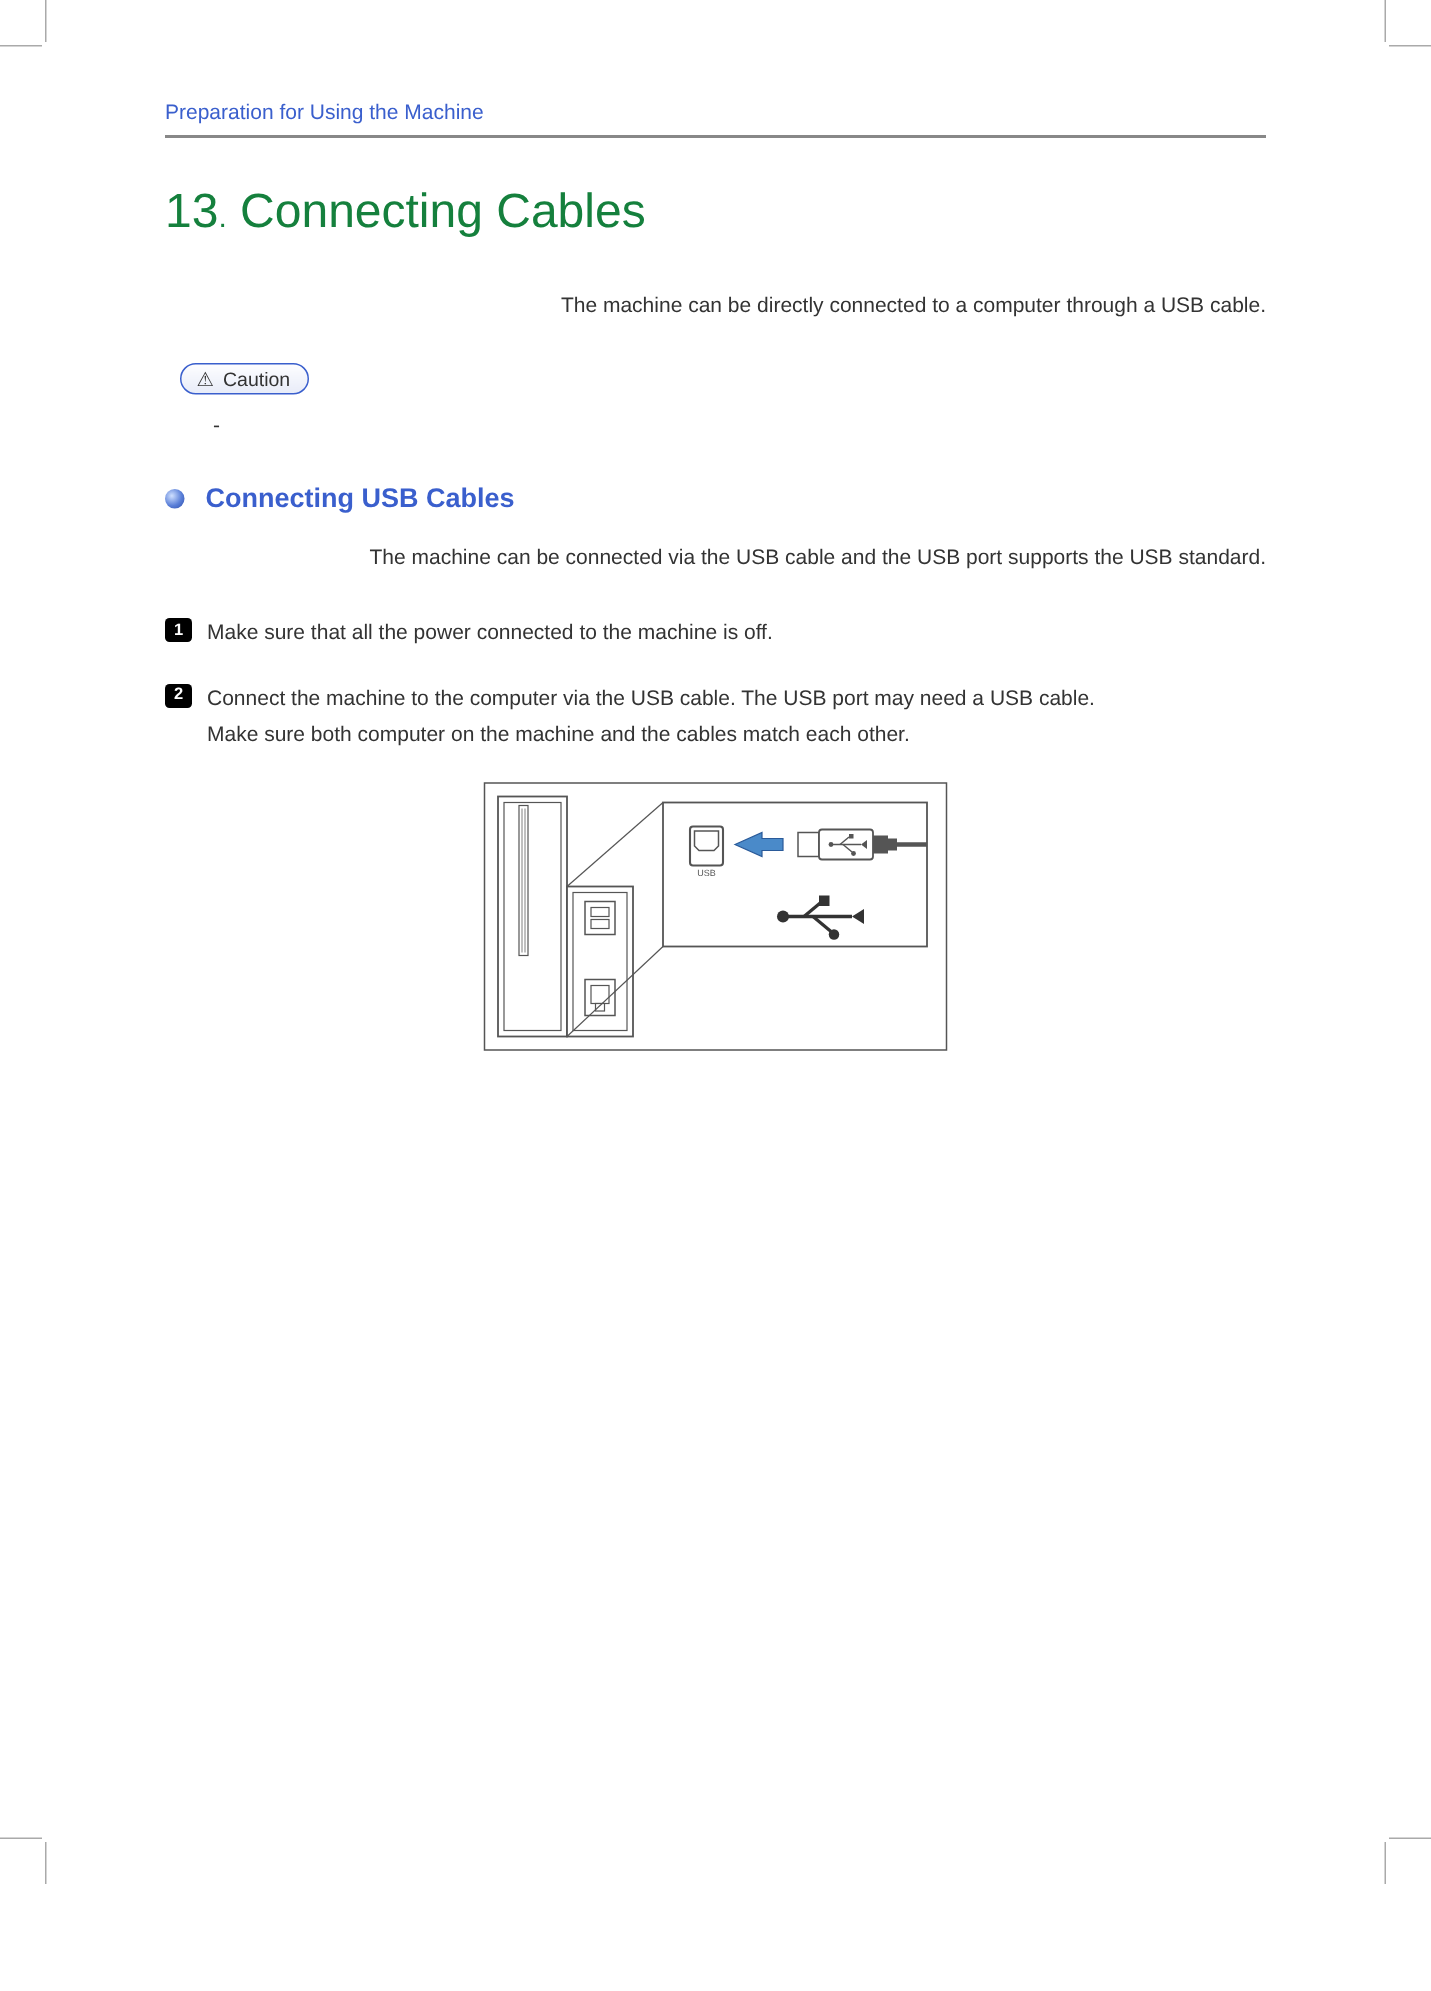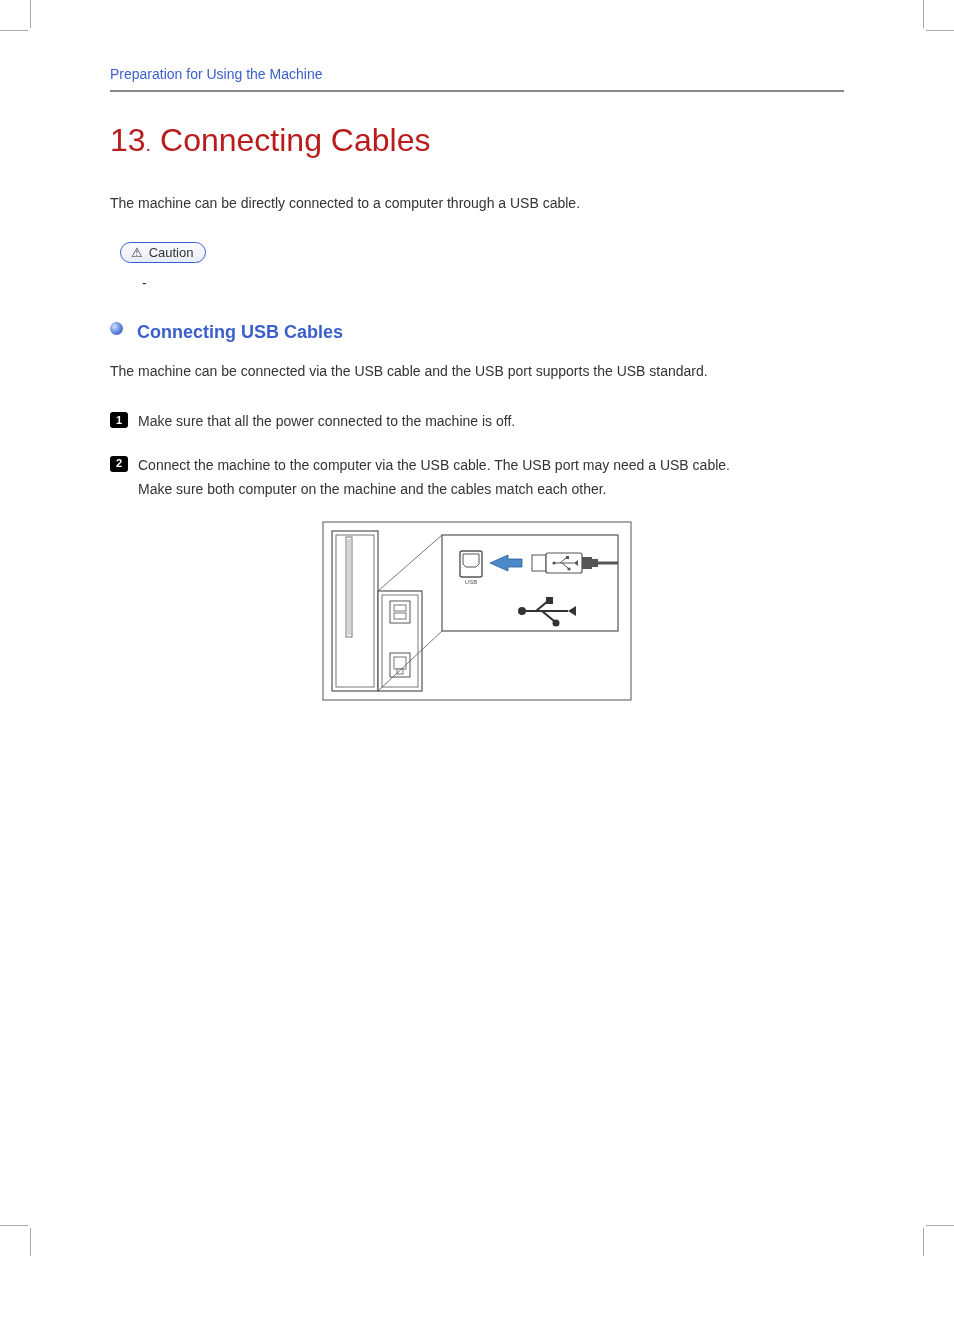--- a/index.html
+++ b/index.html
@@ -25,28 +25,28 @@
     color: #3a5fcd;
     font-size: 14px;
     padding-bottom: 8px;
   }
   .hr-thick { border: none; border-top: 2px solid #888; margin-bottom: 30px; }
   .hr-thin-footer { border: none; border-top: 1px solid #888; }
 
   .h1 {
     font-size: 32px;
     font-weight: normal;
-    color: #b91c1c;
+    color: #15803d;
     margin-bottom: 34px;
   }
   .h1 .secnum { font-weight: normal; }
   .h1 .secnum .dot { font-size: 20px; vertical-align: baseline; }
   .h1 .title { font-weight: normal; }
 
-  .body-text { font-size: 14px; line-height: 1.5; margin-bottom: 28px; }
+  .body-text { font-size: 14px; line-height: 1.5; margin-bottom: 28px; text-align: right; }
 
   .caution-badge {
     display: inline-flex;
     align-items: center;
     gap: 6px;
     border: 1.5px solid #3a5fcd;
     border-radius: 14px;
     padding: 2px 12px 2px 10px;
     font-size: 13px;
     color: #333;
@@ -60,21 +60,21 @@
     display: flex;
     font-size: 14px;
     line-height: 1.5;
     margin-left: 28px;
     margin-bottom: 28px;
   }
   .caution-item .dash { width: 24px; flex: 0 0 24px; text-align: left; padding-left: 4px; }
 
   .subhead {
     display: flex;
-    align-items: flex-start;
+    align-items: center;
     gap: 14px;
     margin-bottom: 18px;
   }
   .subhead .bullet {
     width: 13px; height: 13px; border-radius: 50%;
     background: radial-gradient(circle at 35% 35%, #cfe0ff 0%, #5a7fd8 55%, #2a4aa8 100%);
     flex: 0 0 13px;
   }
   .subhead .subtitle {
     color: #3a5fcd;

